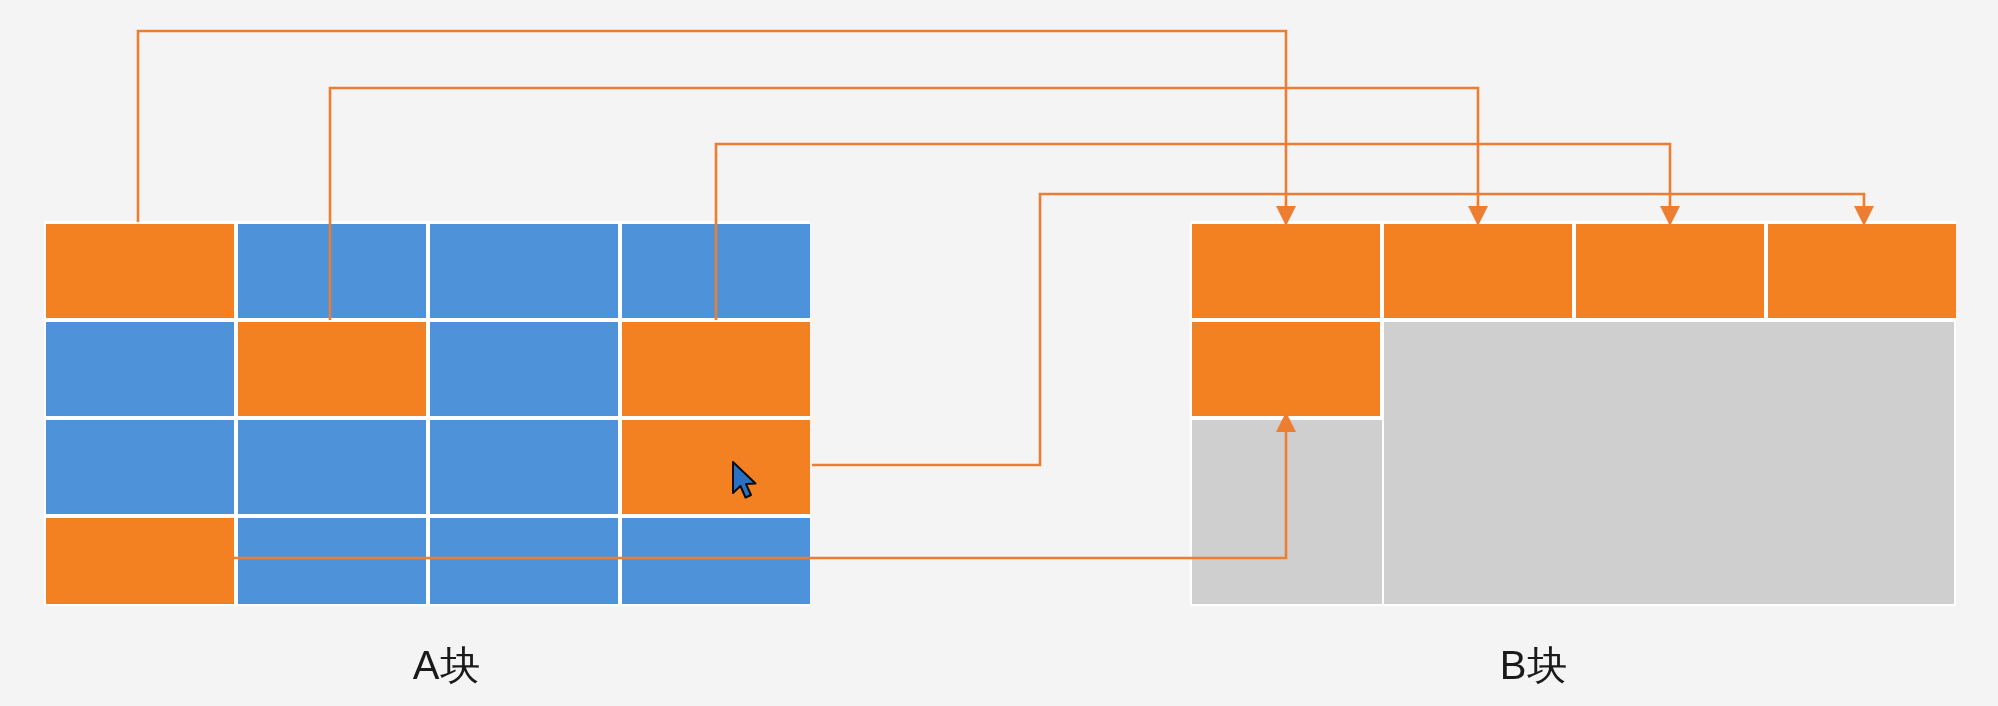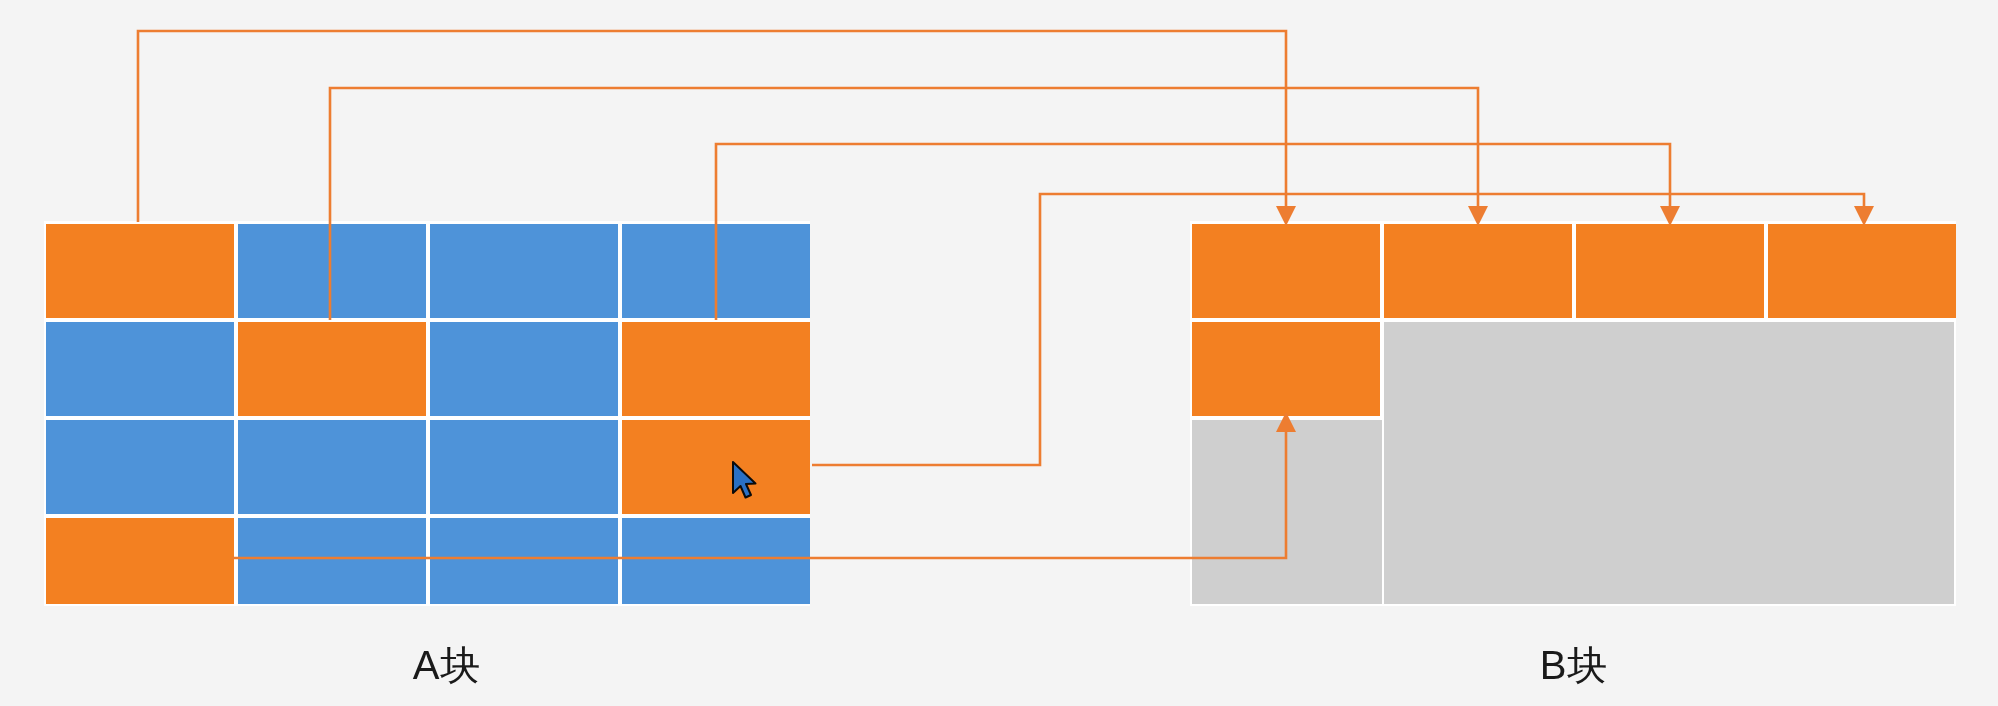--- a/index.html
+++ b/index.html
@@ -30,21 +30,21 @@
   .block-label {
     position: absolute;
     font-size: 40px;
     color: #1a1a1a;
     letter-spacing: 1px;
     white-space: nowrap;
     text-align: center;
     font-family: "Liberation Sans", "DejaVu Sans", sans-serif;
   }
   #label-a { left: 0px;    top: 638px; width: 860px; margin-left: 17px; }
-  #label-b { left: 1150px; top: 638px; width: 848px; }
+  #label-b { left: 1110px; top: 638px; width: 848px; }
 </style>
 </head>
 <body>
 
 <div id="stage">
 
   <svg id="diagram" viewBox="0 0 1998 706" xmlns="http://www.w3.org/2000/svg">
 
     <rect x="44" y="221" width="766" height="385" fill="#ffffff"></rect>
 

